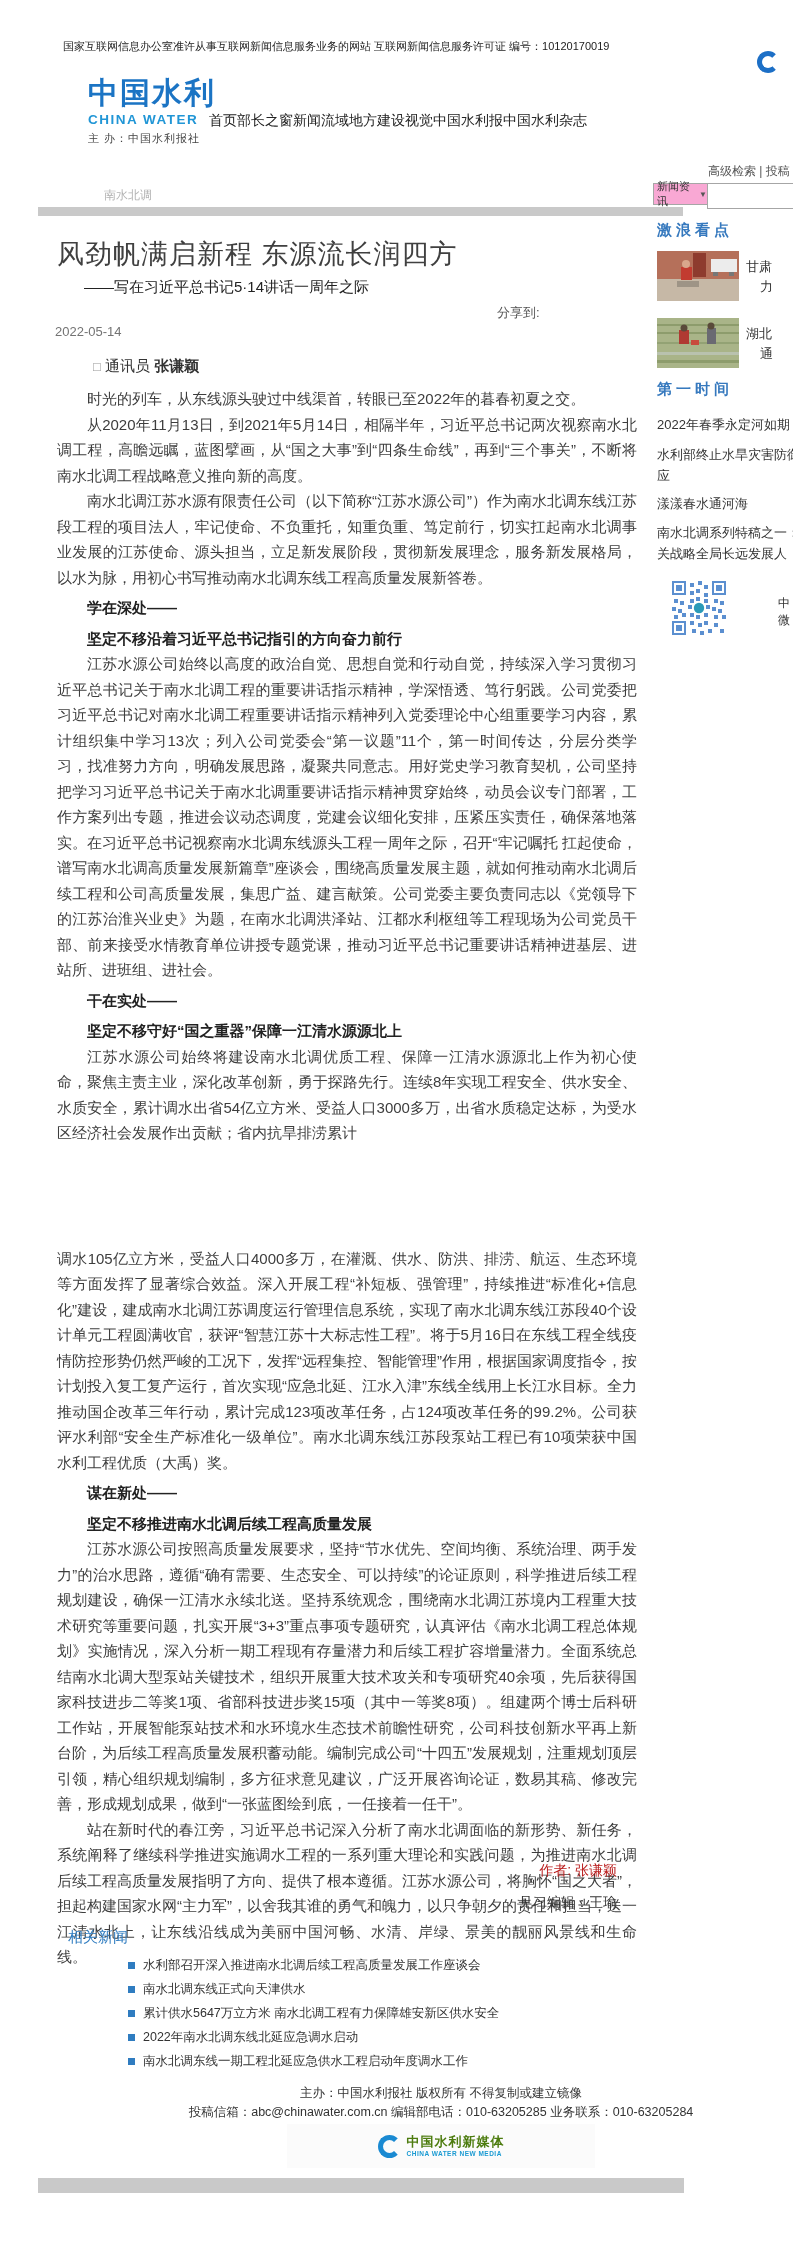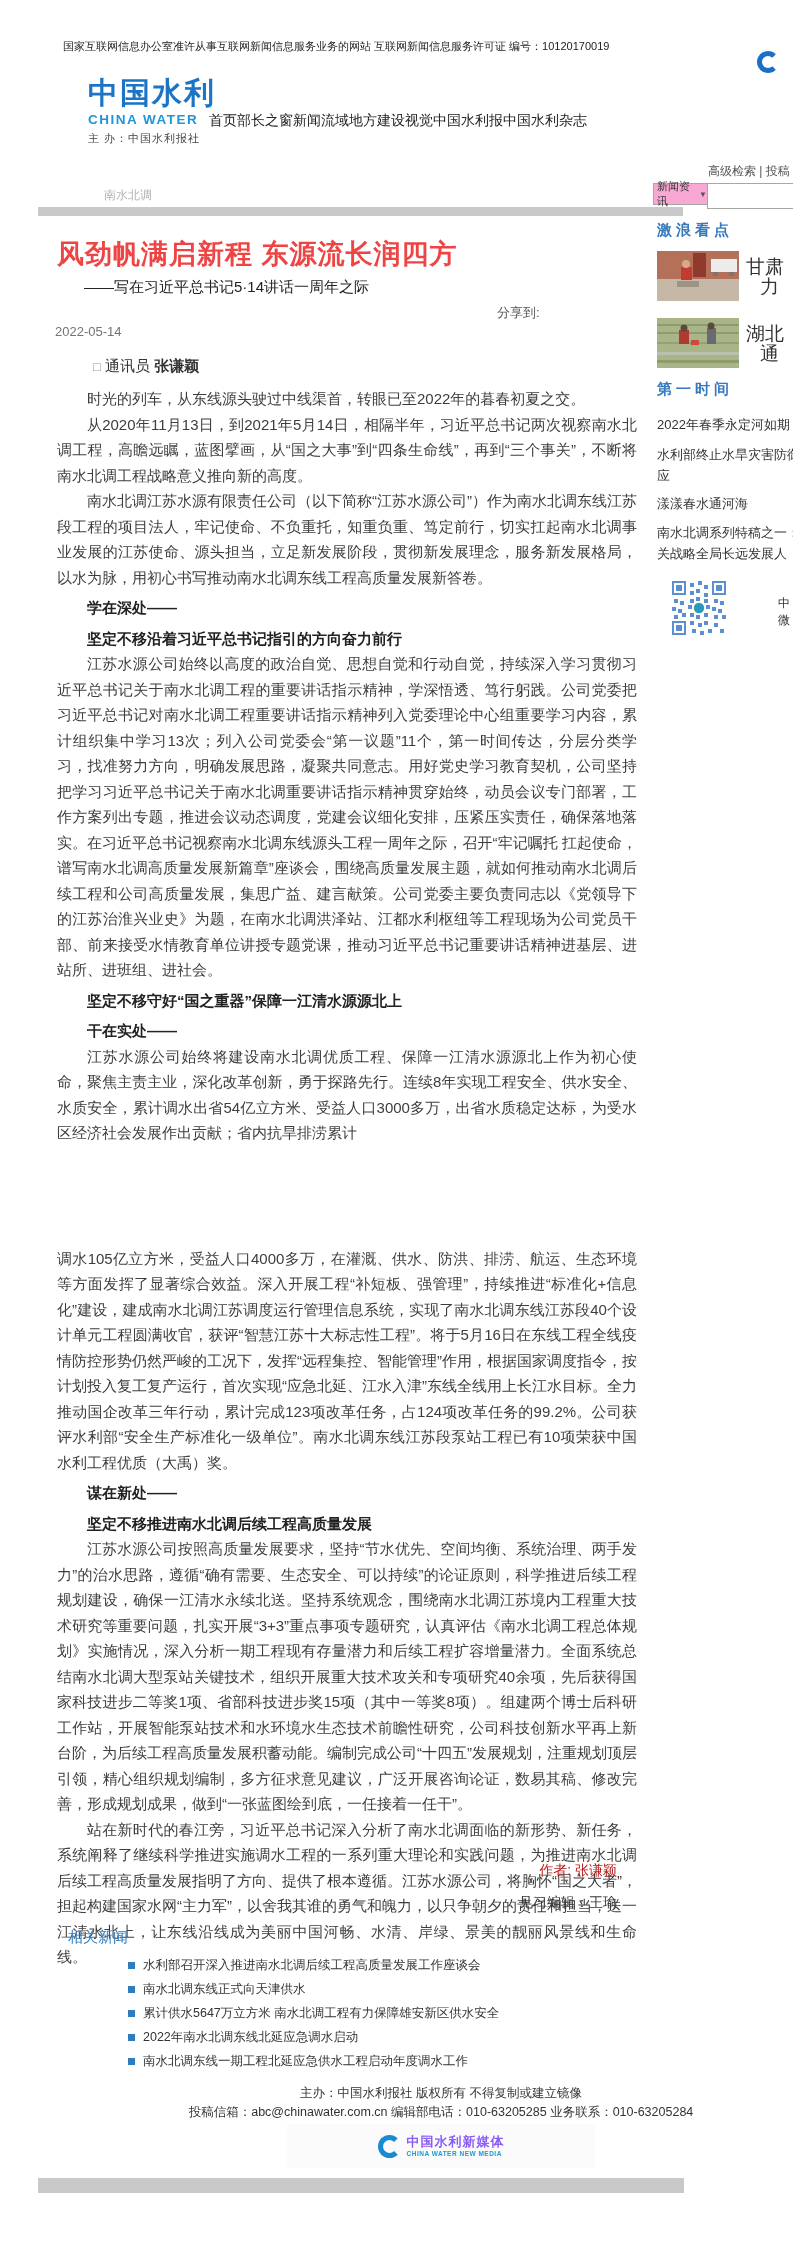--- a/index.html
+++ b/index.html
@@ -26,21 +26,21 @@
                  font-size:11px;color:#333;display:flex;align-items:center;
                  justify-content:space-between;padding:0 3px;background:#f9a8d4;box-sizing:content-box;}
   .search-select .caret{font-size:8px;color:#555;}
   .search-input{left:707px;top:183px;width:120px;height:22px;border:1px solid #a6a6a6;background:#fff;}
 
   .breadcrumb{left:104px;top:187px;font-size:12px;color:#b3b3b3;}
   .bar-top{left:38px;top:207px;width:645px;height:9px;background:#c9c9c9;}
   .bar-bottom{left:38px;top:2178px;width:646px;height:15px;background:#c9c9c9;}
 
   
-  .title{left:57px;top:236px;font-size:27px;font-weight:bold;color:#ef4444;letter-spacing:1px;}
+  .title{left:57px;top:236px;font-size:27px;font-weight:normal;color:#404040;letter-spacing:1px;}
   .subtitle{left:84px;top:278px;font-size:15px;color:#222;}
   .share{left:497px;top:304px;font-size:13px;color:#555;}
   .date{left:55px;top:324px;font-size:13px;color:#737373;}
   .byline{left:93px;top:357px;font-size:15px;color:#333;}
   .byline .mark{color:#999;font-size:13px;}
   .byline .name{font-weight:bold;}
 
   .body{left:57px;top:386px;width:580px;font-size:15px;line-height:25.5px;
         color:#3d3d3d;text-align:justify;}
   .body p{margin:0;}
@@ -58,33 +58,33 @@
   .related-list .item{margin-bottom:7px;white-space:nowrap;cursor:pointer;}
   .bullet{display:inline-block;width:7px;height:7px;background:#2f7cc0;margin-right:8px;}
 
   
   .sidebar{left:657px;top:0;width:320px;height:2244px;}
   .side-title{position:absolute;font-size:15px;font-weight:bold;color:#3679be;letter-spacing:4px;white-space:nowrap;}
   .hot-title{left:0;top:221px;}
   .first-title{left:0;top:380px;}
   .hot-item{position:absolute;left:0;width:320px;cursor:pointer;}
   .hot-item .thumb{position:absolute;left:0;top:0;width:82px;height:50px;overflow:hidden;}
-  .hot-item .txt{position:absolute;left:89px;top:6px;font-size:19px;color:#333;line-height:20px;}
+  .hot-item .txt{position:absolute;left:89px;top:6px;font-size:13px;color:#333;line-height:20px;}
   .hot-item .txt .l2{padding-left:14px;}
   .first-item{position:absolute;left:0;width:320px;font-size:13px;color:#333;line-height:21px;cursor:pointer;white-space:nowrap;}
   .qr-wrap{position:absolute;left:15px;top:581px;}
   .qr-txt{position:absolute;left:121px;top:595px;font-size:12px;color:#333;line-height:17px;text-align:center;}
 
   
   .footer-lines{left:89px;top:2084px;width:704px;text-align:center;font-size:12.5px;color:#333;line-height:19px;}
   .media-box{left:287px;top:2124px;width:308px;height:44px;background:#fbfbfb;
              display:flex;align-items:center;justify-content:center;gap:6px;}
   .media-c{width:13px;height:13px;border:5px solid #1a8ad2;border-right-color:transparent;border-radius:50%;}
   .media-txt{line-height:1;text-align:left;}
-  .media-cn{font-size:13px;font-weight:bold;color:#8b5cf6;letter-spacing:1px;}
+  .media-cn{font-size:13px;font-weight:bold;color:#4d7c0f;letter-spacing:1px;}
   .media-en{font-size:6.5px;font-weight:bold;color:#1a9ad2;margin-top:3px;letter-spacing:.5px;}
 </style>
 </head>
 <body>
 
 <div class="page">
 
   <div class="abs notice">国家互联网信息办公室准许从事互联网新闻信息服务业务的网站 互联网新闻信息服务许可证 编号：10120170019</div>
   <div class="abs c-icon"></div>
 
@@ -126,22 +126,22 @@
     <span class="name">张谦颖</span>
   </div>
 
   <div class="abs body">
     <p class="para">时光的列车，从东线源头驶过中线渠首，转眼已至2022年的暮春初夏之交。</p>
     <p class="para">从2020年11月13日，到2021年5月14日，相隔半年，习近平总书记两次视察南水北调工程，高瞻远瞩，蓝图擘画，从“国之大事”到“四条生命线”，再到“三个事关”，不断将南水北调工程战略意义推向新的高度。</p>
     <p class="para">南水北调江苏水源有限责任公司（以下简称“江苏水源公司”）作为南水北调东线江苏段工程的项目法人，牢记使命、不负重托，知重负重、笃定前行，切实扛起南水北调事业发展的江苏使命、源头担当，立足新发展阶段，贯彻新发展理念，服务新发展格局，以水为脉，用初心书写推动南水北调东线工程高质量发展新答卷。</p>
     <p class="subhead">学在深处——</p>
     <p class="subhead">坚定不移沿着习近平总书记指引的方向奋力前行</p>
     <p class="para">江苏水源公司始终以高度的政治自觉、思想自觉和行动自觉，持续深入学习贯彻习近平总书记关于南水北调工程的重要讲话指示精神，学深悟透、笃行躬践。公司党委把习近平总书记对南水北调工程重要讲话指示精神列入党委理论中心组重要学习内容，累计组织集中学习13次；列入公司党委会“第一议题”11个，第一时间传达，分层分类学习，找准努力方向，明确发展思路，凝聚共同意志。用好党史学习教育契机，公司坚持把学习习近平总书记关于南水北调重要讲话指示精神贯穿始终，动员会议专门部署，工作方案列出专题，推进会议动态调度，党建会议细化安排，压紧压实责任，确保落地落实。在习近平总书记视察南水北调东线源头工程一周年之际，召开“牢记嘱托 扛起使命，谱写南水北调高质量发展新篇章”座谈会，围绕高质量发展主题，就如何推动南水北调后续工程和公司高质量发展，集思广益、建言献策。公司党委主要负责同志以《党领导下的江苏治淮兴业史》为题，在南水北调洪泽站、江都水利枢纽等工程现场为公司党员干部、前来接受水情教育单位讲授专题党课，推动习近平总书记重要讲话精神进基层、进站所、进班组、进社会。</p>
+    <p class="subhead">干在实处——</p>
     <p class="subhead">坚定不移守好“国之重器”保障一江清水源源北上</p>
-    <p class="subhead">干在实处——</p>
     <p class="para">江苏水源公司始终将建设南水北调优质工程、保障一江清水源源北上作为初心使命，聚焦主责主业，深化改革创新，勇于探路先行。连续8年实现工程安全、供水安全、水质安全，累计调水出省54亿立方米、受益人口3000多万，出省水质稳定达标，为受水区经济社会发展作出贡献；省内抗旱排涝累计</p>
     <div class="gap"></div>
     <p class="cont">调水105亿立方米，受益人口4000多万，在灌溉、供水、防洪、排涝、航运、生态环境等方面发挥了显著综合效益。深入开展工程“补短板、强管理”，持续推进“标准化+信息化”建设，建成南水北调江苏调度运行管理信息系统，实现了南水北调东线江苏段40个设计单元工程圆满收官，获评“智慧江苏十大标志性工程”。将于5月16日在东线工程全线疫情防控形势仍然严峻的工况下，发挥“远程集控、智能管理”作用，根据国家调度指令，按计划投入复工复产运行，首次实现“应急北延、江水入津”东线全线用上长江水目标。全力推动国企改革三年行动，累计完成123项改革任务，占124项改革任务的99.2%。公司获评水利部“安全生产标准化一级单位”。南水北调东线江苏段泵站工程已有10项荣获中国水利工程优质（大禹）奖。</p>
     <p class="subhead">谋在新处——</p>
     <p class="subhead">坚定不移推进南水北调后续工程高质量发展</p>
     <p class="para">江苏水源公司按照高质量发展要求，坚持“节水优先、空间均衡、系统治理、两手发力”的治水思路，遵循“确有需要、生态安全、可以持续”的论证原则，科学推进后续工程规划建设，确保一江清水永续北送。坚持系统观念，围绕南水北调江苏境内工程重大技术研究等重要问题，扎实开展“3+3”重点事项专题研究，认真评估《南水北调工程总体规划》实施情况，深入分析一期工程现有存量潜力和后续工程扩容增量潜力。全面系统总结南水北调大型泵站关键技术，组织开展重大技术攻关和专项研究40余项，先后获得国家科技进步二等奖1项、省部科技进步奖15项（其中一等奖8项）。组建两个博士后科研工作站，开展智能泵站技术和水环境水生态技术前瞻性研究，公司科技创新水平再上新台阶，为后续工程高质量发展积蓄动能。编制完成公司“十四五”发展规划，注重规划顶层引领，精心组织规划编制，多方征求意见建议，广泛开展咨询论证，数易其稿、修改完善，形成规划成果，做到“一张蓝图绘到底，一任接着一任干”。</p>
     <p class="para">站在新时代的春江旁，习近平总书记深入分析了南水北调面临的新形势、新任务，系统阐释了继续科学推进实施调水工程的一系列重大理论和实践问题，为推进南水北调后续工程高质量发展指明了方向、提供了根本遵循。江苏水源公司，将胸怀“国之大者”，担起构建国家水网“主力军”，以舍我其谁的勇气和魄力，以只争朝夕的责任和担当，送一江清水北上，让东线沿线成为美丽中国河畅、水清、岸绿、景美的靓丽风景线和生命线。</p>
   </div>
 
   <div class="abs author-line">作者: 张谦颖</div>

